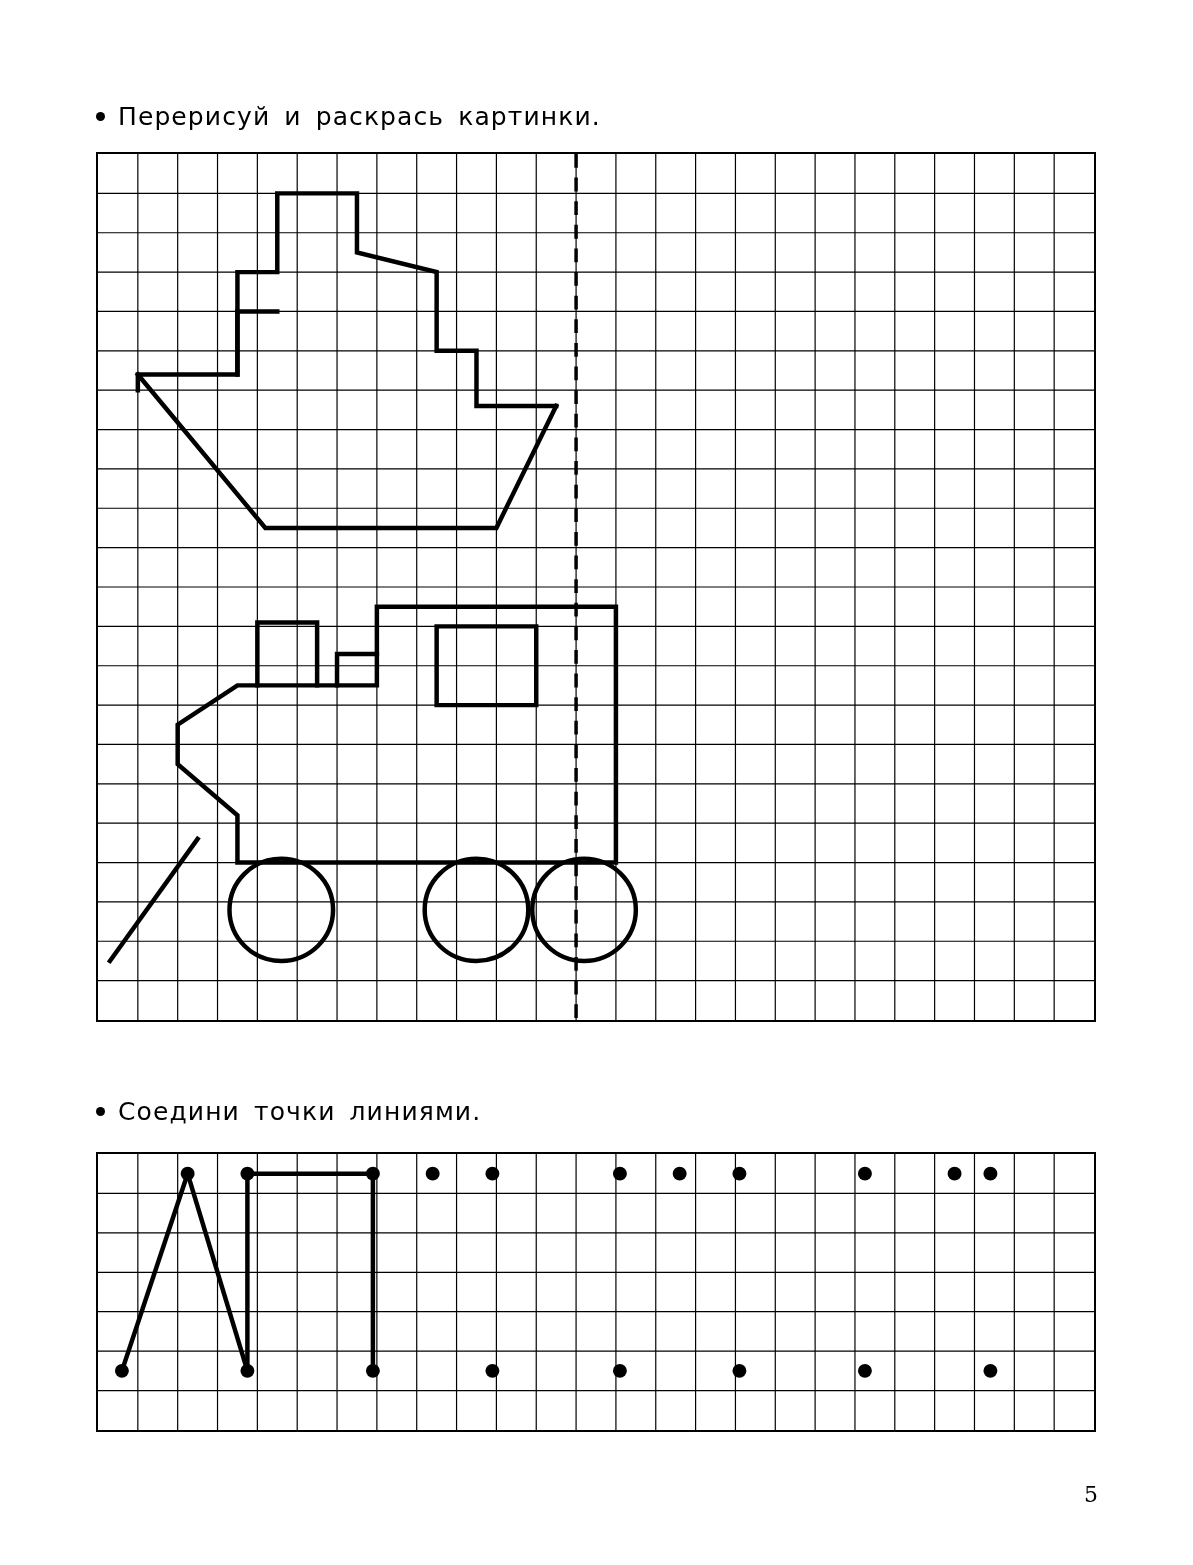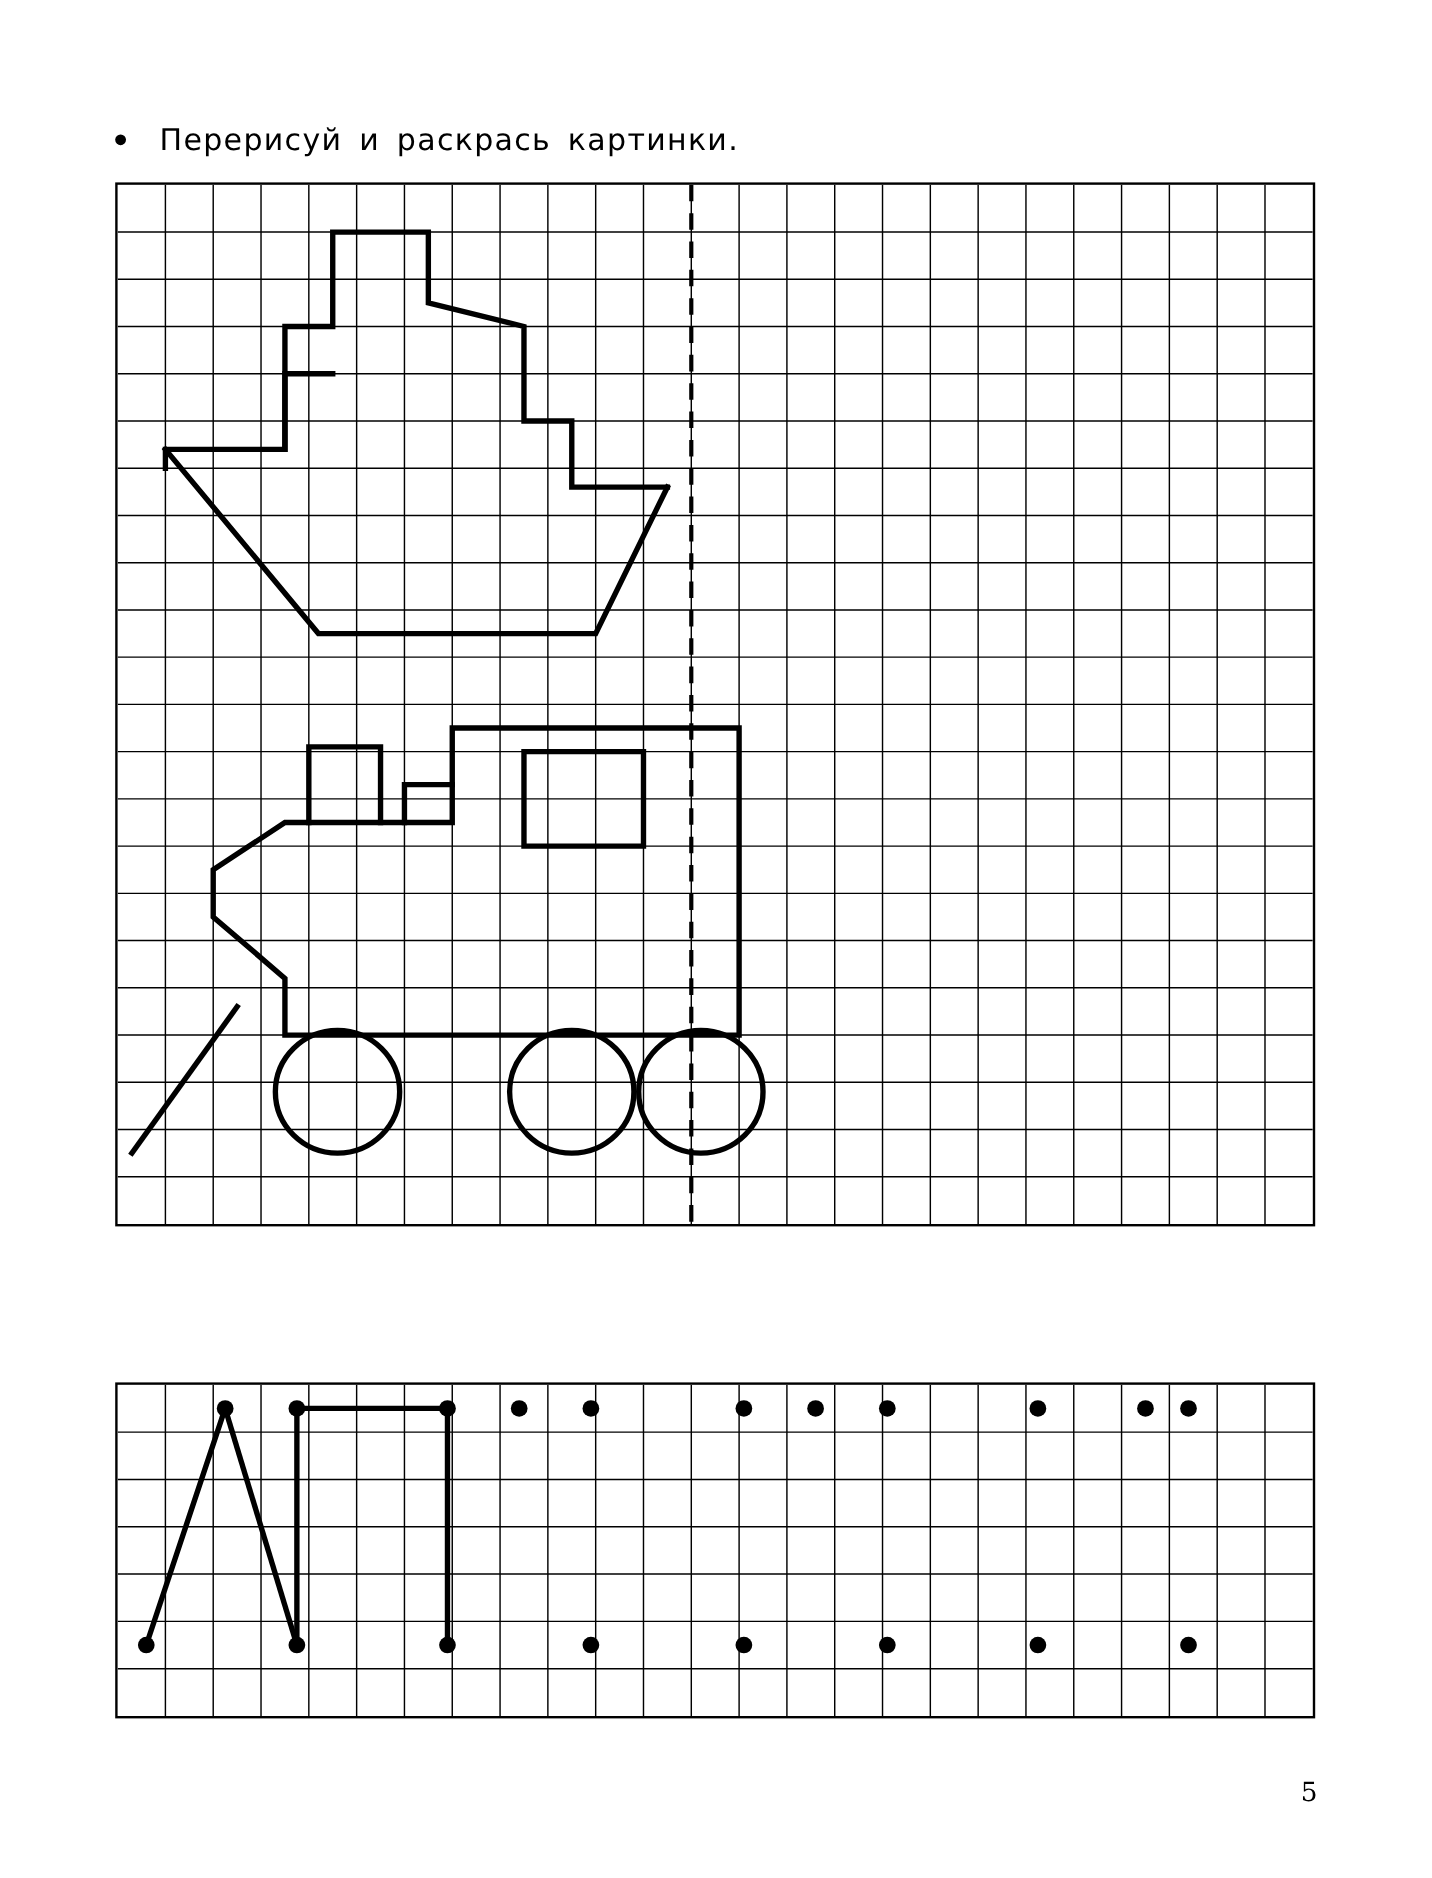--- a/index.html
+++ b/index.html
@@ -16,21 +16,21 @@
     overflow: hidden;
   }
   .page {
     position: absolute;
     inset: 0;
   }
   .task {
     position: absolute;
     display: flex;
     align-items: center;
-    gap: 28px;
+    gap: 13px;
   }
   .bullet {
     width: 9px;
     height: 9px;
     border-radius: 50%;
     background: #000;
     display: inline-block;
     flex: 0 0 auto;
   }
   .task-text {
@@ -146,20 +146,24 @@
             <polyline points="340,480 440,480 440,560 340,560 340,480"></polyline>
             <polyline points="12,820 100,696"></polyline>
             <circle cx="184" cy="768" r="52"></circle>
             <circle cx="380" cy="768" r="52"></circle>
             <circle cx="488" cy="768" r="52"></circle>
           </g>
         </g>
       </svg>
   </div>
 
+  <div class="task" id="task2">
+    <span class="bullet"></span>
+    <span class="task-text">Соедини точки линиями.</span>
+  </div>
 
   <div class="grid-box" id="grid2">
     <svg class="grid-svg" id="svg-bottom" viewBox="0 0 1000 280" preserveAspectRatio="none">
         <g stroke="#000" stroke-width="1.2" fill="none">
           <line x1="40" y1="0" x2="40" y2="280"></line>
           <line x1="80" y1="0" x2="80" y2="280"></line>
           <line x1="120" y1="0" x2="120" y2="280"></line>
           <line x1="160" y1="0" x2="160" y2="280"></line>
           <line x1="200" y1="0" x2="200" y2="280"></line>
           <line x1="240" y1="0" x2="240" y2="280"></line>

